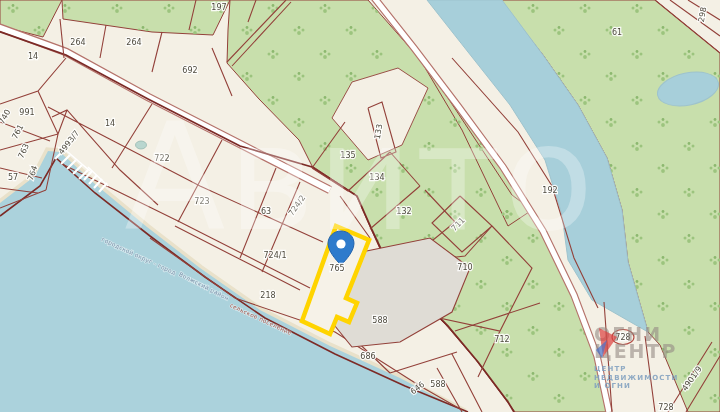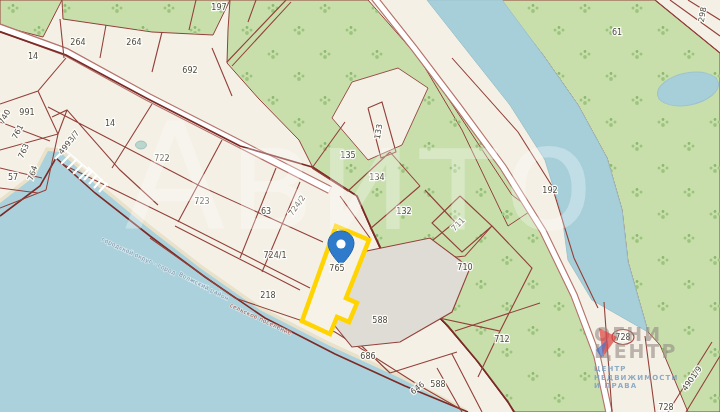--- a/index.html
+++ b/index.html
@@ -179,18 +179,18 @@
     <path d="M2,24 L13,14 L8,32 Z" fill="rgba(72,112,200,0.7)"></path>
   </svg>
   <div class="logo-text">
     <div class="logo-title">
       <div>ОГНИ</div>
       <div>ЦЕНТР</div>
     </div>
     <div class="logo-sub">
       <div>ЦЕНТР</div>
       <div>НЕДВИЖИМОСТИ</div>
-      <div>И ПРАВА</div>
+      <div>И ОГНИ</div>
     </div>
   </div>
 </div>
 
 </div>
 
 </body></html>

